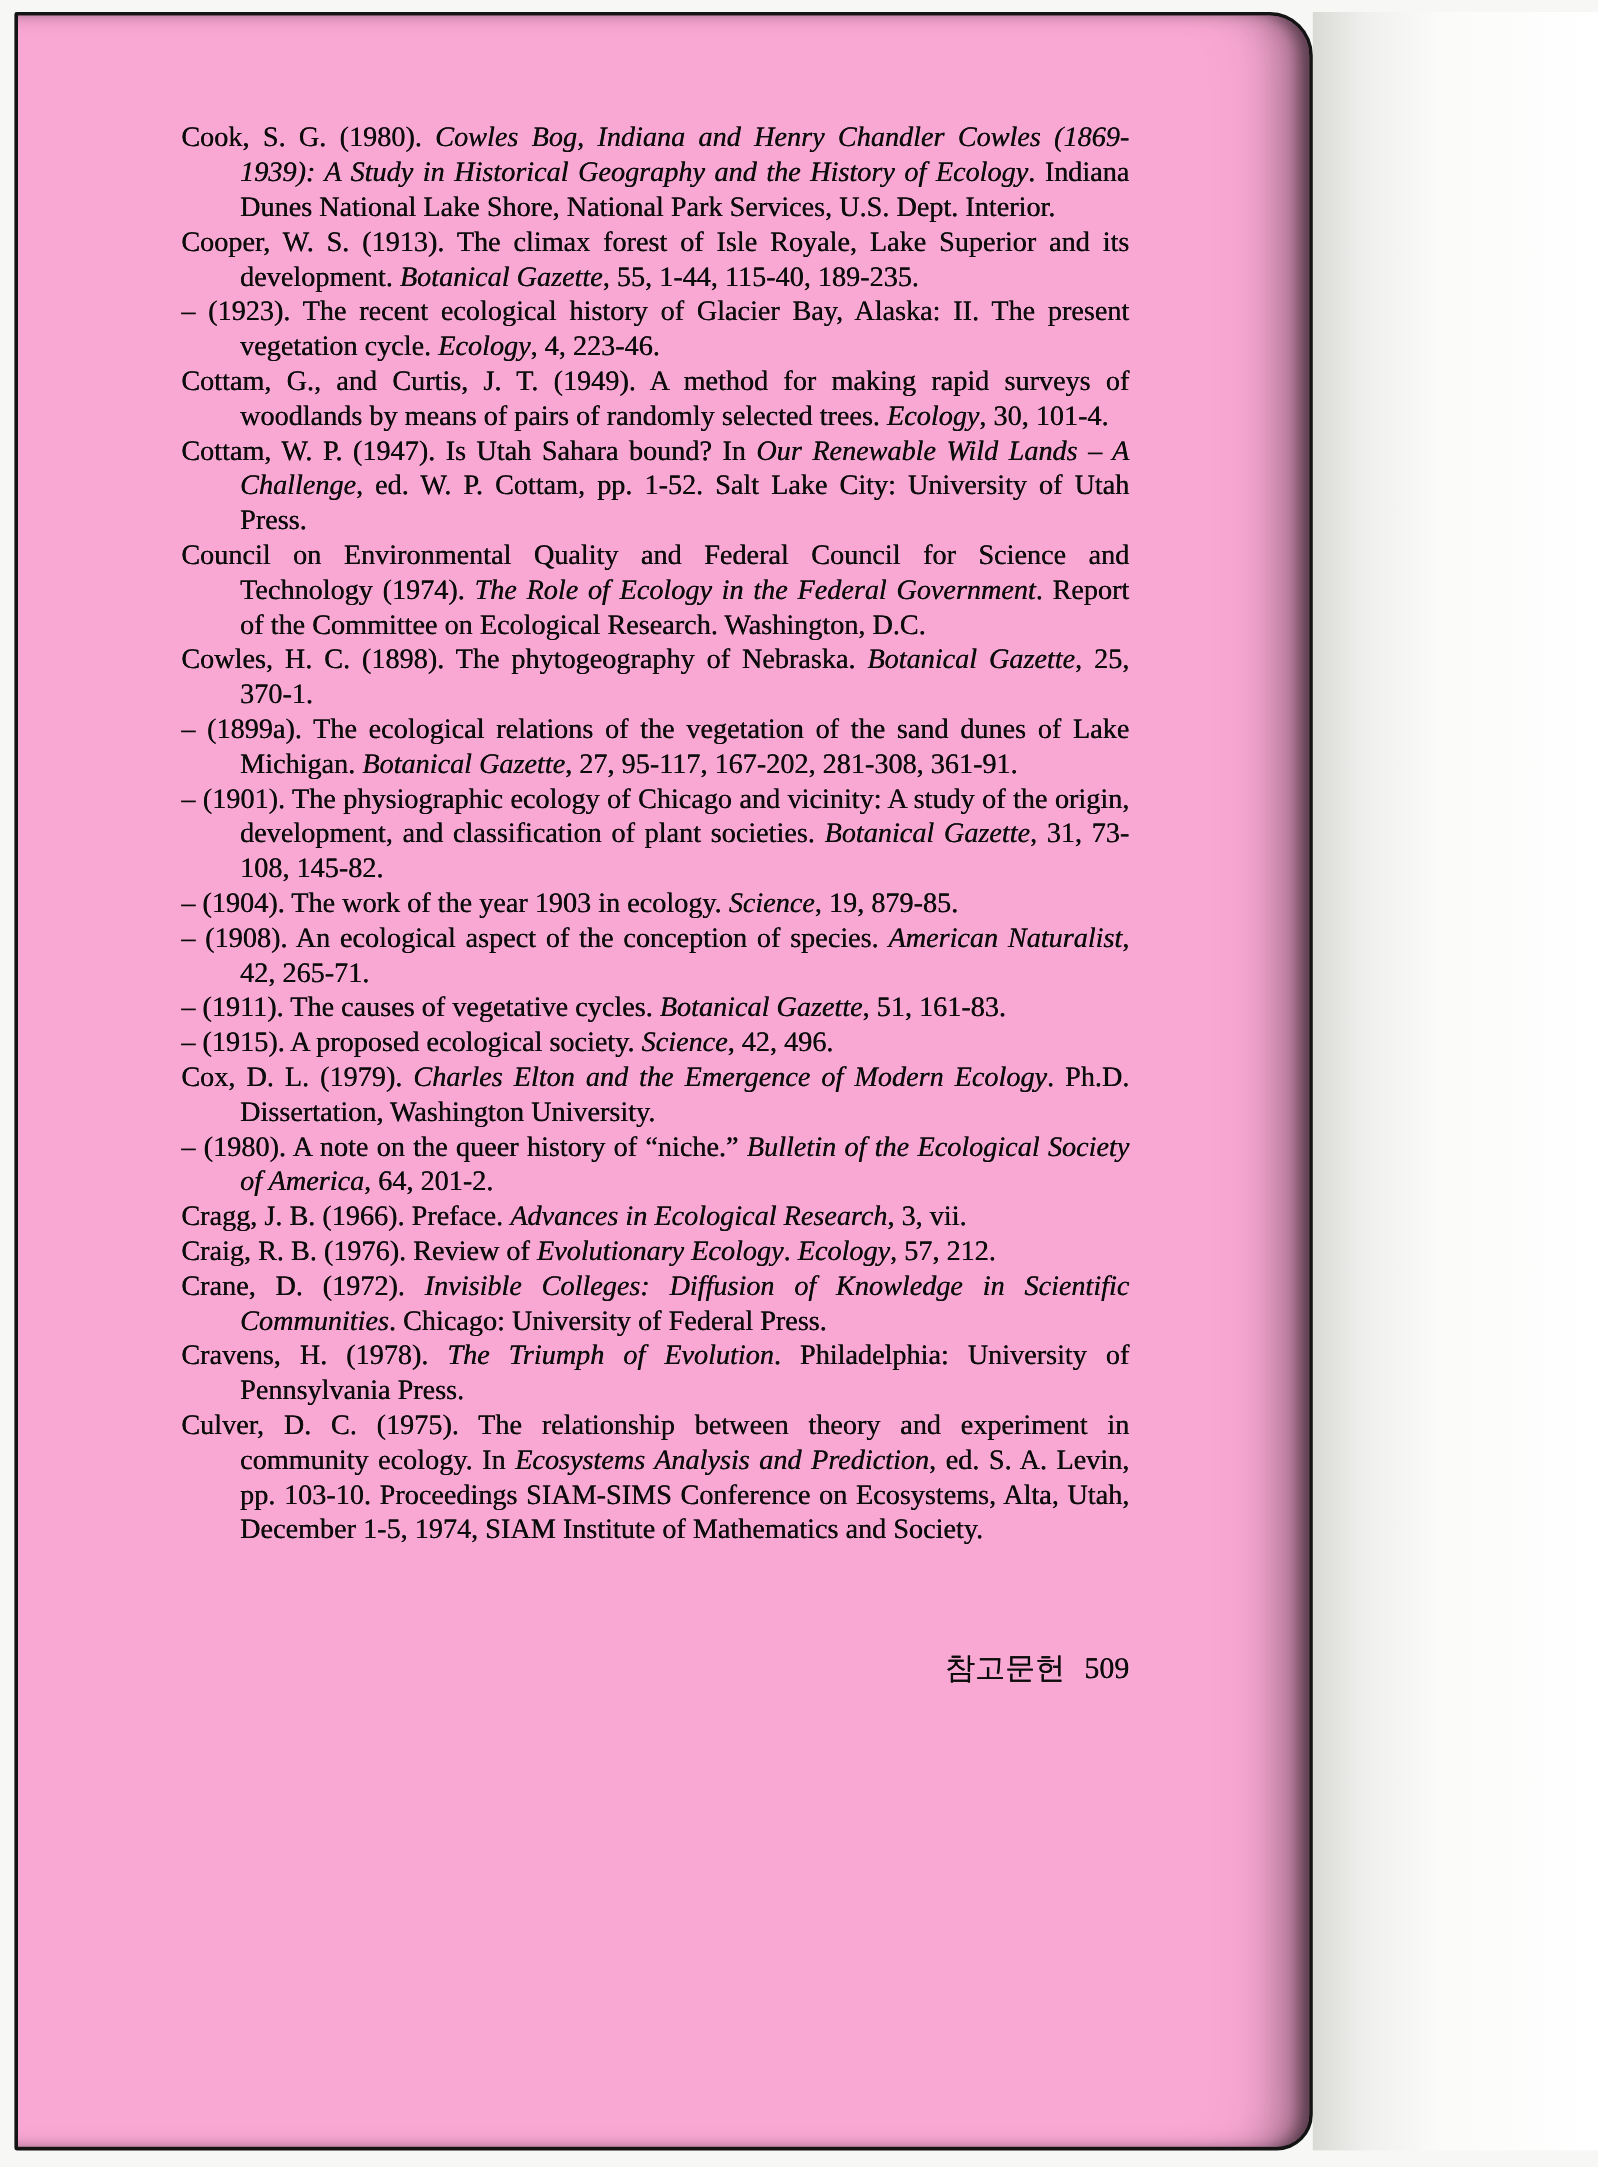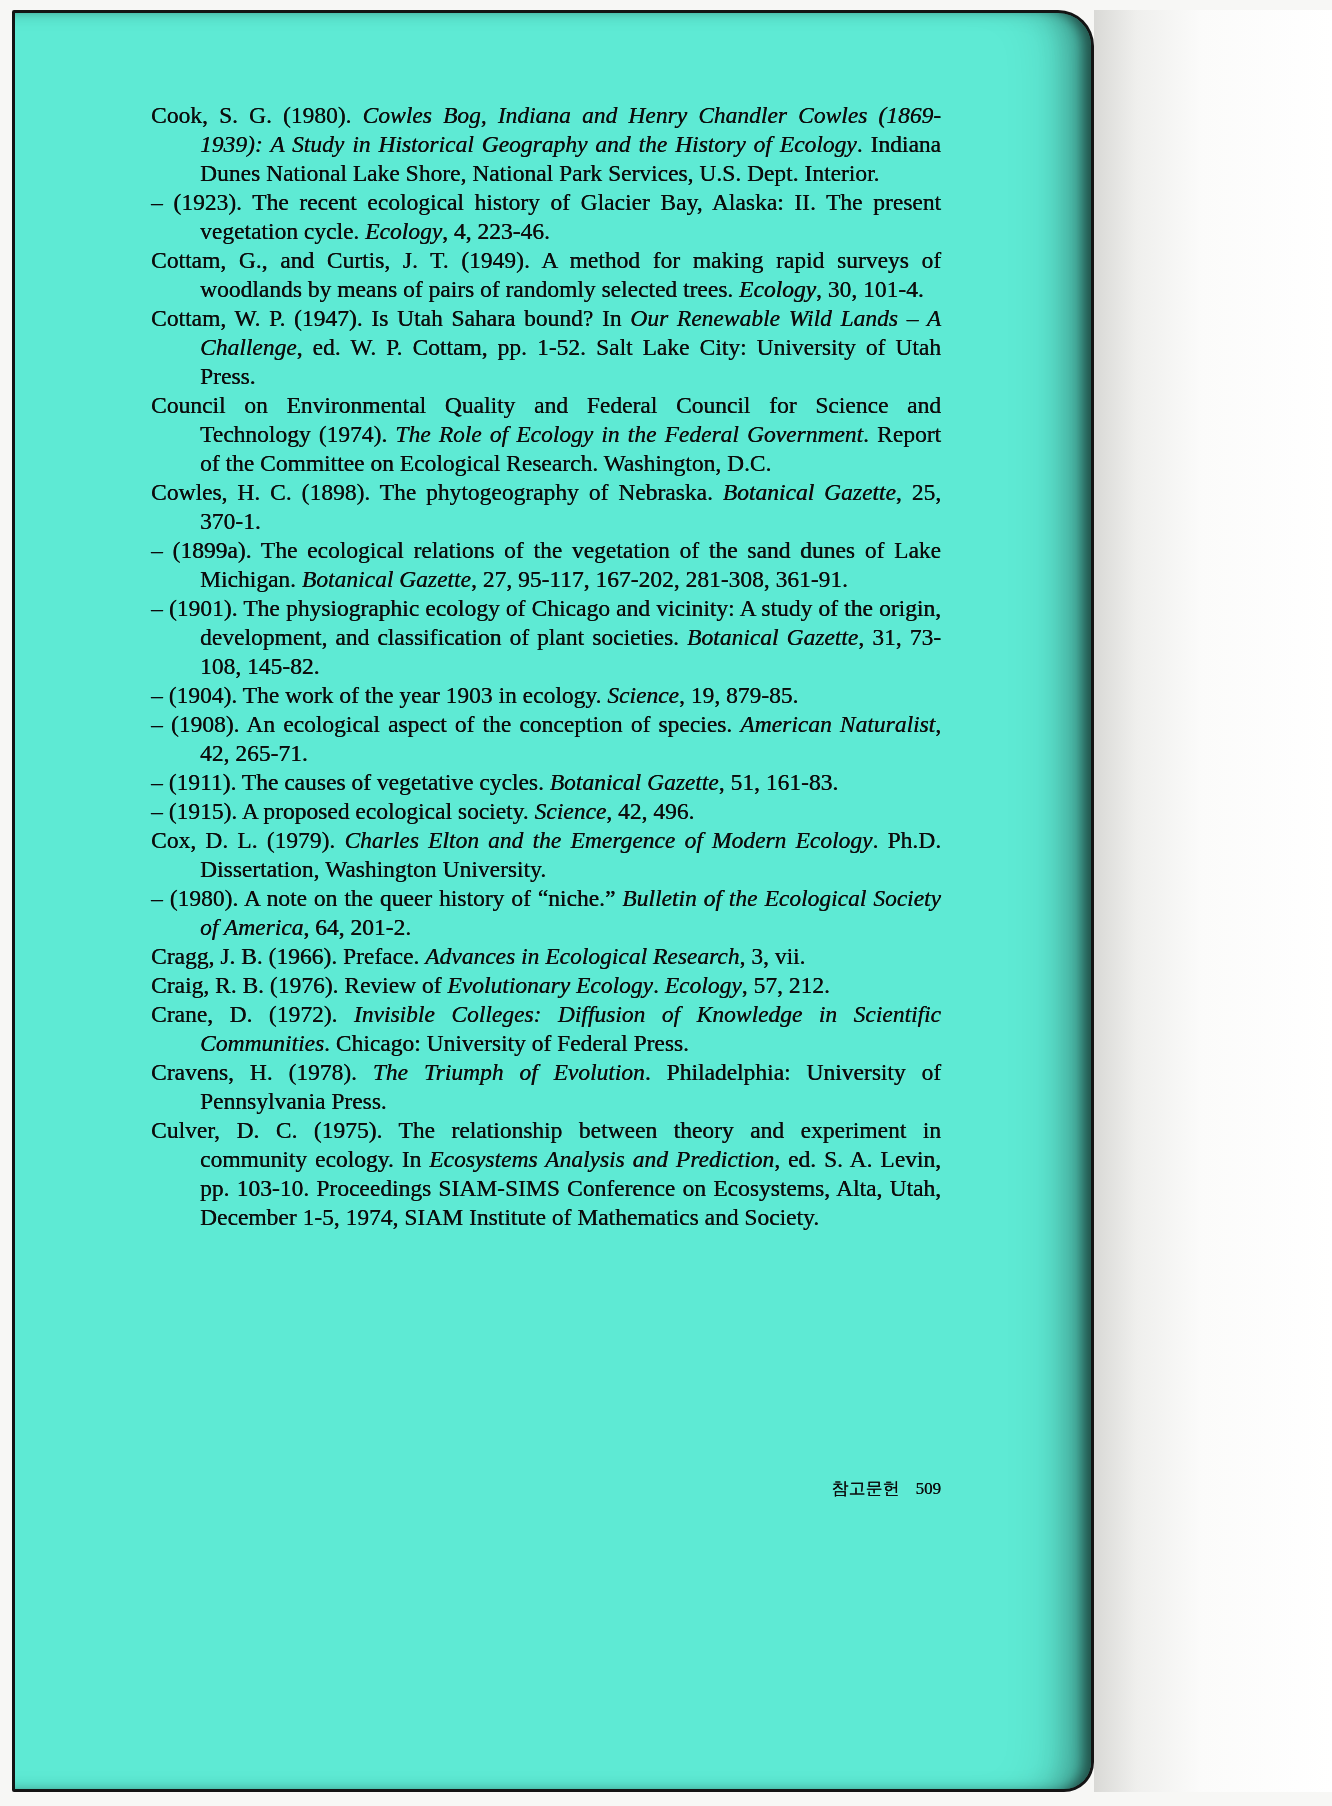--- a/index.html
+++ b/index.html
@@ -13,21 +13,21 @@
     background: #f7f7f5;
     font-family: "Liberation Serif", "DejaVu Serif", serif;
     overflow: hidden;
   }
   .scan-page {
     position: absolute;
     left: 12px;
     top: 10px;
     width: 1082px;
     height: 1782px;
-    background: #5eead4;
+    background: #f9a8d4;
     border: 3px solid #141414;
     border-radius: 2px 36px 30px 2px;
     box-shadow:
       inset -12px 0 12px -4px rgba(0,0,0,0.50),
       inset -34px 0 26px -8px rgba(0,0,0,0.22),
       inset -70px 0 50px -30px rgba(0,0,0,0.10);
     box-sizing: border-box;
   }
   .outer-right {
     position: absolute;
@@ -52,39 +52,40 @@
     line-height: 29px;
     color: #0c0c0c;
     text-shadow: 0.3px 0 0 currentColor;
   }
   .italic {
     font-style: italic;
   }
   .footer {
     position: absolute;
     left: 136px;
-    top: 1464px;
+    top: 1360px;
     width: 790px;
     text-align: right;
-    font-size: 17px;
+    font-size: 25px;
     color: #0c0c0c;
     text-shadow: 0.3px 0 0 currentColor;
   }
   .footer .page-number {
     margin-left: 16px;
   }
 </style>
 </head>
 <body>
 
 <div class="outer-right"></div>
 
 <div class="scan-page">
   <div class="content">
       <p class="reference"><span>Cook, S. G. (1980). </span><span class="italic">Cowles Bog, Indiana and Henry Chandler Cowles (1869-1939): A Study in Historical Geography and the History of Ecology</span><span>. Indiana Dunes National Lake Shore, National Park Services, U.S. Dept. Interior.</span></p>
+      <p class="reference"><span>Cooper, W. S. (1913). The climax forest of Isle Royale, Lake Superior and its development. </span><span class="italic">Botanical Gazette</span><span>, 55, 1-44, 115-40, 189-235.</span></p>
       <p class="reference"><span>– (1923). The recent ecological history of Glacier Bay, Alaska: II. The present vegetation cycle. </span><span class="italic">Ecology</span><span>, 4, 223-46.</span></p>
       <p class="reference"><span>Cottam, G., and Curtis, J. T. (1949). A method for making rapid surveys of woodlands by means of pairs of randomly selected trees. </span><span class="italic">Ecology</span><span>, 30, 101-4.</span></p>
       <p class="reference"><span>Cottam, W. P. (1947). Is Utah Sahara bound? In </span><span class="italic">Our Renewable Wild Lands – A Challenge</span><span>, ed. W. P. Cottam, pp. 1-52. Salt Lake City: University of Utah Press.</span></p>
       <p class="reference"><span>Council on Environmental Quality and Federal Council for Science and Technology (1974). </span><span class="italic">The Role of Ecology in the Federal Government</span><span>. Report of the Committee on Ecological Research. Washington, D.C.</span></p>
       <p class="reference"><span>Cowles, H. C. (1898). The phytogeography of Nebraska. </span><span class="italic">Botanical Gazette</span><span>, 25, 370-1.</span></p>
       <p class="reference"><span>– (1899a). The ecological relations of the vegetation of the sand dunes of Lake Michigan. </span><span class="italic">Botanical Gazette</span><span>, 27, 95-117, 167-202, 281-308, 361-91.</span></p>
       <p class="reference"><span>– (1901). The physiographic ecology of Chicago and vicinity: A study of the origin, development, and classification of plant societies. </span><span class="italic">Botanical Gazette</span><span>, 31, 73-108, 145-82.</span></p>
       <p class="reference"><span>– (1904). The work of the year 1903 in ecology. </span><span class="italic">Science</span><span>, 19, 879-85.</span></p>
       <p class="reference"><span>– (1908). An ecological aspect of the conception of species. </span><span class="italic">American Naturalist</span><span>, 42, 265-71.</span></p>
       <p class="reference"><span>– (1911). The causes of vegetative cycles. </span><span class="italic">Botanical Gazette</span><span>, 51, 161-83.</span></p>

